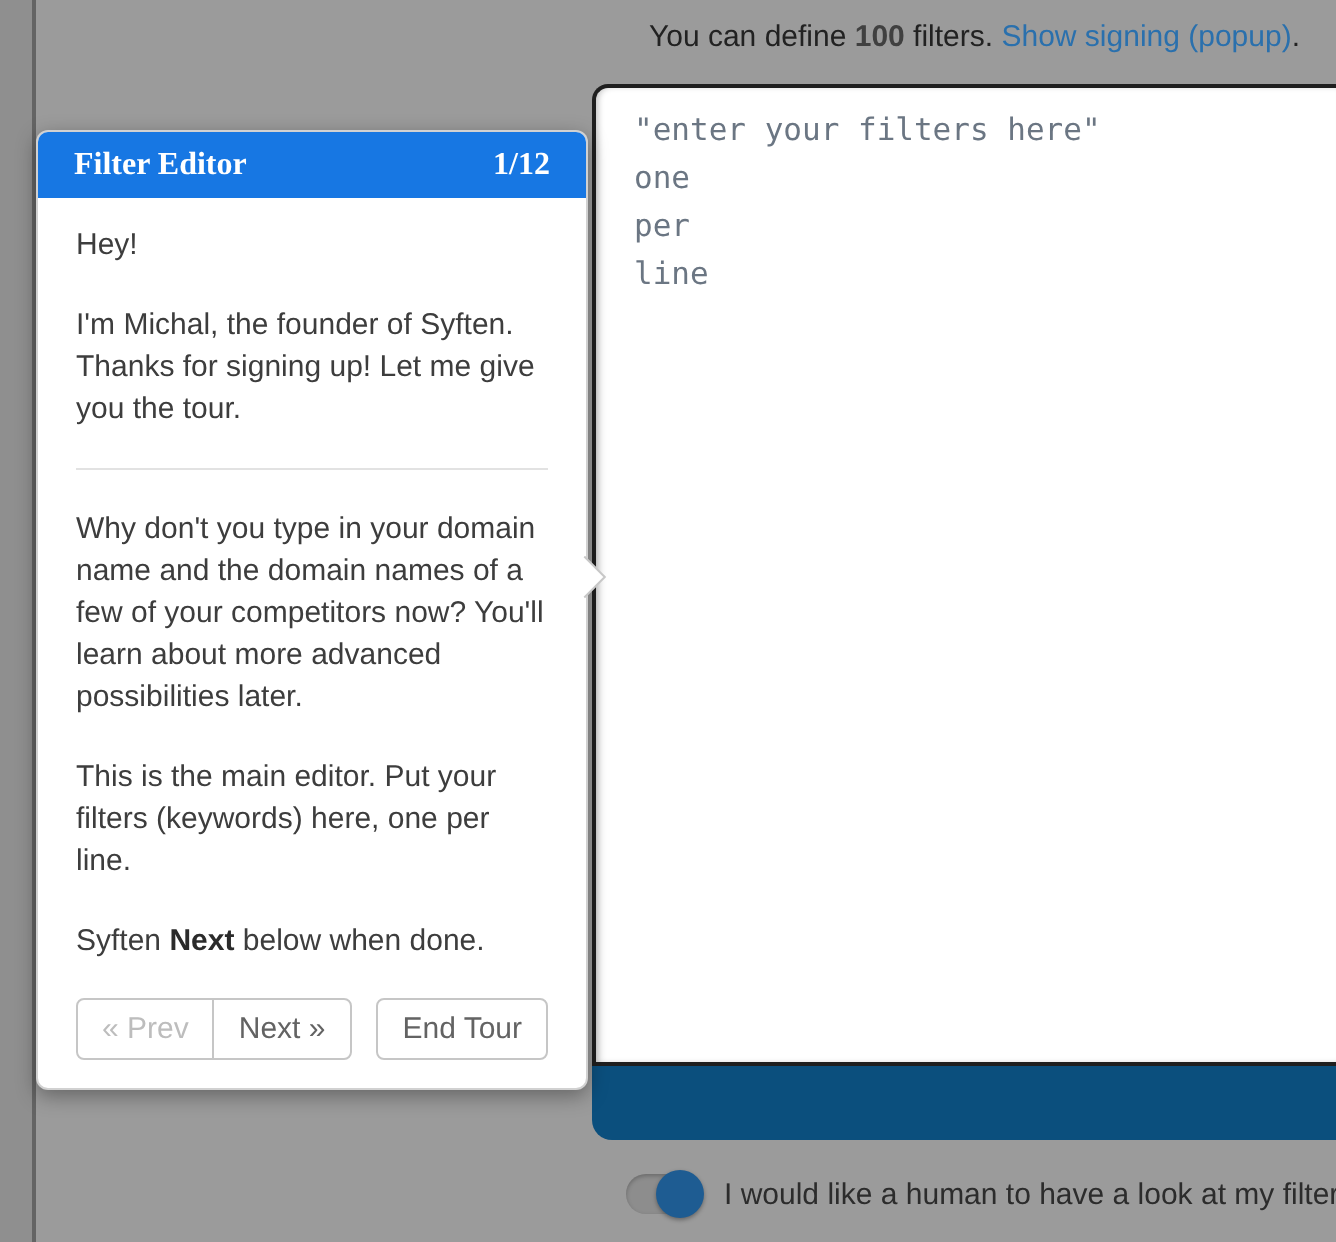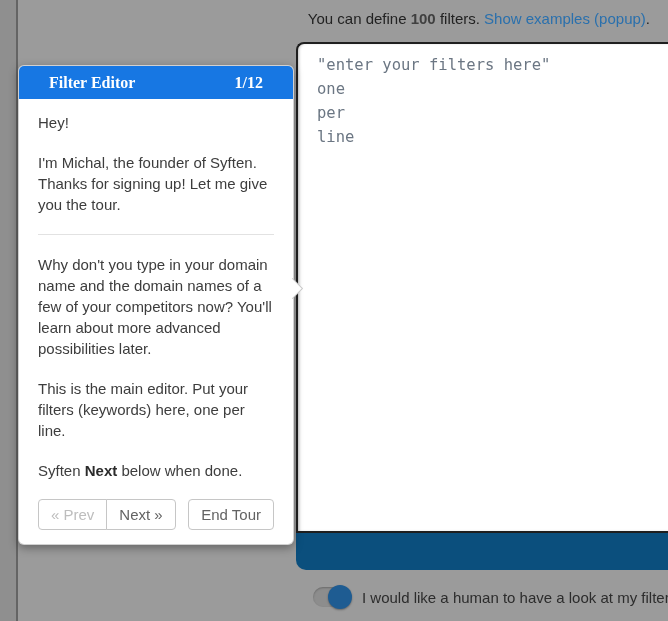--- a/index.html
+++ b/index.html
@@ -66,21 +66,21 @@
   .popover-arrow{
     position:absolute; right:-7px; top:215px; width:14px; height:14px;
     background:#fff; transform:rotate(45deg);
     border-top:1px solid rgba(0,0,0,0.22);
     border-right:1px solid rgba(0,0,0,0.22);
   }
   .popover-header{
     display:flex; justify-content:space-between; align-items:center;
     background:#1777e3; color:#fff;
     border-radius:5px 5px 0 0;
-    padding:6px 30px; height:21px;
+    padding:6px 18px; height:21px;
     font-family:"Liberation Serif", serif; font-weight:bold; font-size:16px;
   }
   .popover-body{ padding:13px 19px 14px; font-size:15px; color:#3d3d3d; line-height:21px; }
   .popover-body p{ margin:0 0 19px; }
   .popover-body p.last{ margin-bottom:18px; }
   .popover-body hr{ border:none; border-top:1px solid #e2e2e2; margin:19px 0; }
   .tour-footer{ display:flex; justify-content:space-between; align-items:center; margin-top:17px; }
   .btn{
     box-sizing:border-box; height:31px; padding:5px 12px 6px;
     background:#fff; border:1px solid #c6c6c6; border-radius:4px;
@@ -93,21 +93,21 @@
   .btn.disabled{ color:#bdbdbd; cursor:default; }
 </style>
 </head>
 <body>
 
 <div class="screen">
 
   <div class="left-strip"></div>
 
   <div class="top-banner">
-    <span>You can define </span><b>100</b><span> filters. </span><a>Show examples (popup)</a><span>.</span>
+    <span>You can define </span><b>100</b><span> filters. </span><a>Show signing (popup)</a><span>.</span>
   </div>
 
   <div class="editor-panel">
     <div class="editor-area">
       <pre class="editor-text">"enter your filters here"
 one
 per
 line</pre>
     </div>
     <div class="editor-footer"></div>

